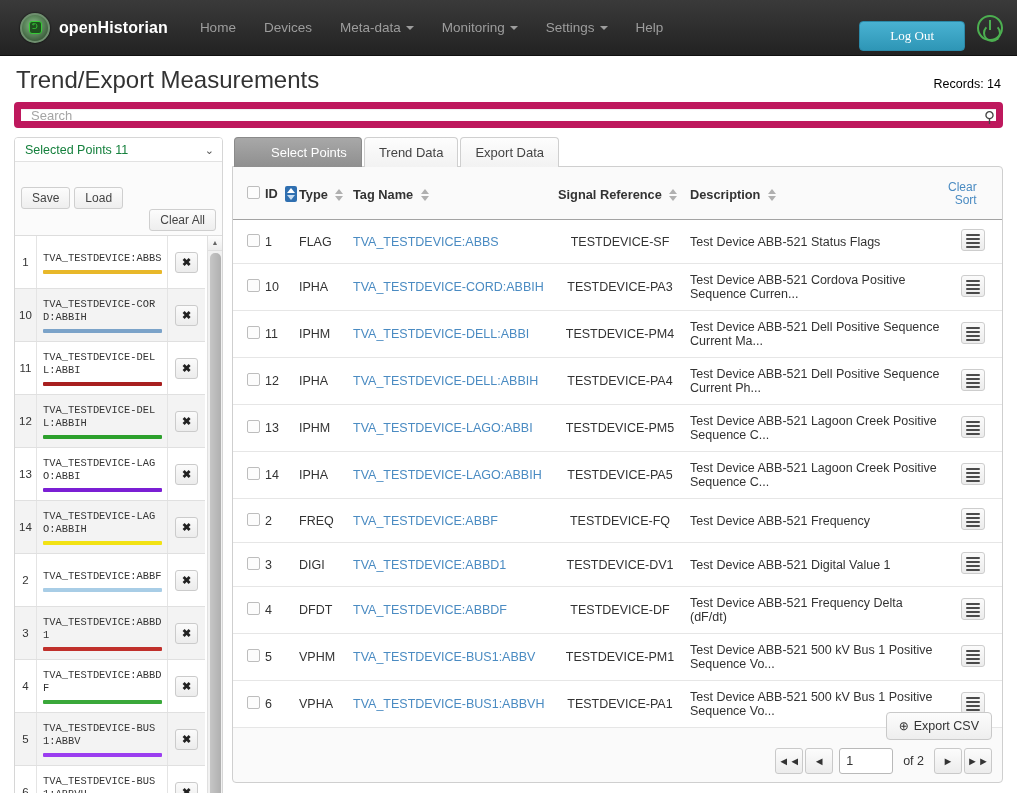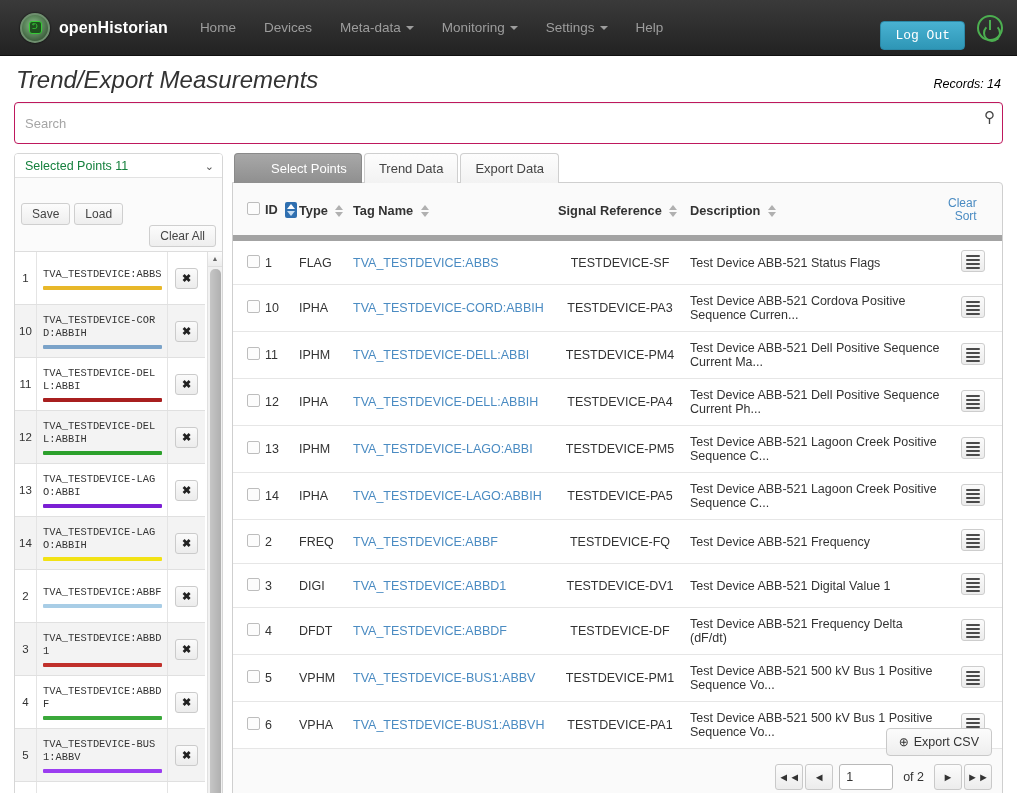--- a/index.html
+++ b/index.html
@@ -74,23 +74,23 @@
     margin-left: auto;
     display: flex; align-items: center; gap: 12px;
   }
   .logout-btn {
     background: #3aa4c4;
     background: linear-gradient(#49b2d2, #2e96b6);
     color: #ffffff;
     border: 1px solid #2b89a8;
     border-radius: 4px;
     font-size: 13px;
-    padding: 6px 14px;
-    cursor: pointer;
-    font-family: Liberation Mono, monospace;
+    padding: 6px 30px;
+    cursor: pointer;
+    font-family: Liberation Serif, serif;
     margin-top: 16px;
   }
   .power-icon {
     width: 26px; height: 26px;
     border-radius: 50%;
     border: 2px solid #4caf50;
     position: relative;
     display: inline-block;
   }
   .power-icon::before {
@@ -109,43 +109,42 @@
     border: 2px solid #4caf50;
     border-top-color: transparent;
     border-radius: 50%;
   }
 
   
   .page-head {
     display: flex;
     align-items: baseline;
     padding: 10px 16px 4px 16px;
-    font-style: italic;
   }
   .page-title {
     font-size: 24px;
     font-weight: normal;
     color: #333333;
     margin: 0;
   }
   .records-label {
     margin-left: auto;
     font-size: 12.5px;
     color: #000000;
   }
 
   
   .search-wrap {
     padding: 4px 14px 0 14px;
     position: relative;
   }
   .search-input {
     width: 100%;
-    height: 42px;
-    border: 1px solid #be185d;
+    height: 26px;
+    border: 7px solid #be185d;
     border-radius: 4px;
     padding: 4px 30px 4px 10px;
     font-size: 13px;
     color: #555;
     font-family: "Liberation Sans", sans-serif;
     outline: none;
     box-shadow: inset 0 1px 1px rgba(0,0,0,.06);
   }
   .search-input::placeholder { color: #a5a5a5; }
   .search-icon-btn {
@@ -361,21 +360,21 @@
     width: 100%;
     border-collapse: collapse;
     table-layout: fixed;
   }
   table.grid th {
     text-align: left;
     font-size: 12.8px;
     color: #333;
     font-weight: bold;
     padding: 14px 4px 12px 4px;
-    border-bottom: 6px solid #a3a3a3;
+    border-bottom: 1px solid #a3a3a3;
     vertical-align: middle;
     white-space: nowrap;
   }
   table.grid td {
     font-size: 12.5px;
     color: #333;
     padding: 9px 4px;
     border-bottom: 1px solid #e6e6e6;
     vertical-align: middle;
     background: #ffffff;

